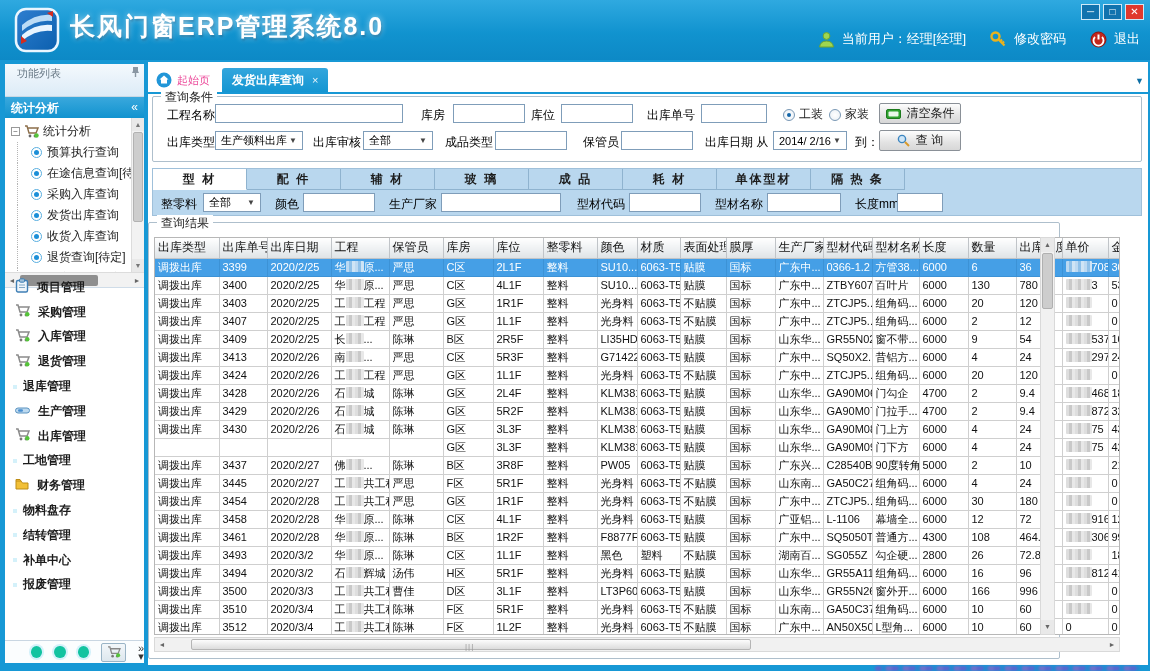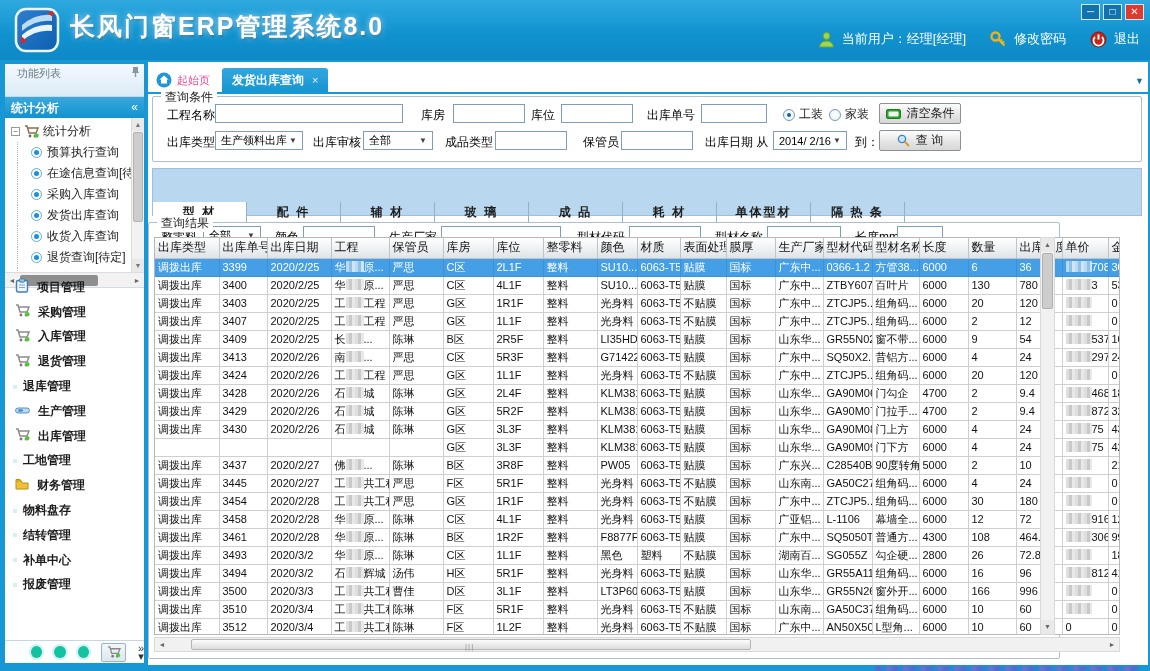--- a/index.html
+++ b/index.html
@@ -75,21 +75,21 @@
   .dd { position:absolute; height:19px; border:1px solid #7f9db9; background:#fff; font-size:11px;
         display:flex; align-items:center; justify-content:space-between; padding:0 5px; cursor:pointer; }
   .dd .dar { font-size:8px; color:#444; }
   .radio { position:absolute; display:flex; align-items:center; gap:4px; font-size:12px; color:#1c1c1c; cursor:pointer; }
   .rdot { width:12px; height:12px; border-radius:50%; border:1px solid #7a98b5; background:radial-gradient(#fff,#e8eef4); position:relative; }
   .rdot.on:after { content:""; position:absolute; left:3px; top:3px; width:4px; height:4px; border-radius:50%; background:#1465a8; }
   .btn { position:absolute; height:21px; background:linear-gradient(#fdfdfd,#e3e3e3 60%,#d7d7d7); border:1px solid #8a9097;
          border-radius:2px; font-size:12px; color:#1c1c1c; display:flex; align-items:center; justify-content:center; gap:6px; cursor:pointer; }
 
   .matstrip { position:absolute; left:4px; top:106px; width:990px; height:48px; background:#b9d7ee; border:1px solid #9fc0da; }
-  .mtabs { display:flex; height:21px;margin-top:33px; }
+  .mtabs { display:flex; height:21px; }
   .mtab { width:94px; border-right:1px solid #8fb3cf; border-bottom:1px solid #8fb3cf; font-size:12px; font-weight:bold; color:#1c1c1c;
           display:flex; align-items:center; justify-content:center; letter-spacing:2px; cursor:pointer; }
   .mtab.active { background:#fff; border-bottom:1px solid #fff; }
   .mfilter { position:relative; height:26px; }
   .mfilter .f-label { top:6px; }
   .mfilter .inp,.mfilter .dd { top:3px; }
 
   .r-grp { left:0; top:160px; width:912px; height:437px; }
   .tbl-clip { position:absolute; left:5px; top:14px; width:966px; height:398px; overflow:hidden; border:1px solid #b7b7b7; background:#fff; }
   table.grid { border-collapse:collapse; table-layout:fixed; width:993px; }

